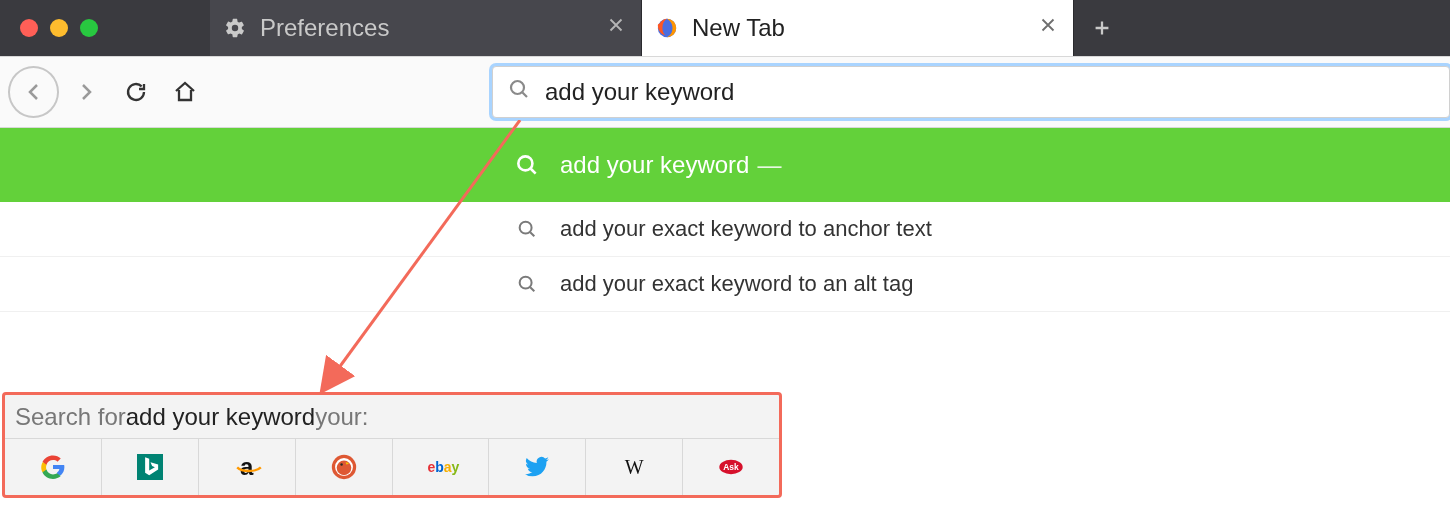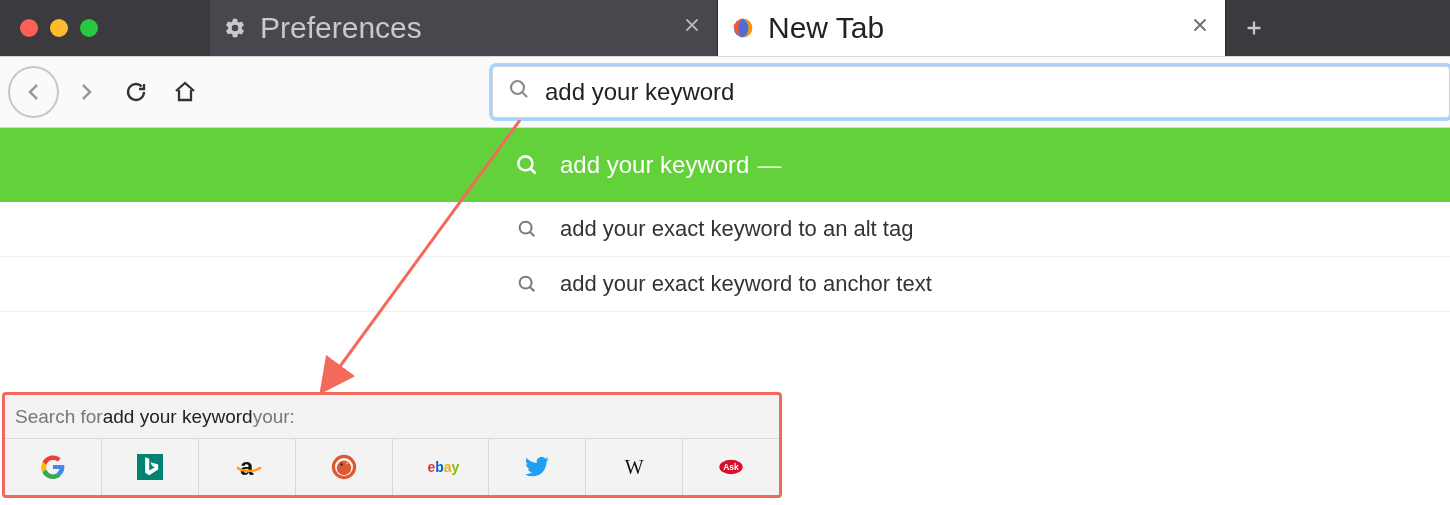--- a/index.html
+++ b/index.html
@@ -19,24 +19,24 @@
     width: 210px;
   }
   .tl { width: 18px; height: 18px; border-radius: 50%; }
   .tl.red { background: #ff5f57; }
   .tl.yellow { background: #febc2e; }
   .tl.green { background: #28c840; }
 
   .tab {
     display: flex;
     align-items: center;
-    width: 508px;
+    width: 432px;
     padding: 0 14px;
     color: #c9c9c9;
-    font-size: 30px;
+    font-size: 24px;
     position: relative;
     border-right: 1px solid #2a2a2e;
   }
   .tab.inactive { background: #47474d; }
   .tab.active   { background: #ffffff; color: #222; align-items: center; }
   .tab .tab-icon { width: 22px; height: 22px; margin-right: 14px; display: inline-flex; align-items: center; justify-content: center; }
   .tab .tab-label { flex: 1; }
   .tab .tab-close { color: inherit; font-size: 22px; opacity: .85; }
 
   .newtab-btn {
@@ -138,21 +138,21 @@
     background: #f3f3f3;
     border: 3px solid #f36a5a;
     border-radius: 4px;
     padding: 0 0 0 0;
   }
   .engines-panel .label-row {
     height: 44px;
     display: flex;
     align-items: center;
     padding: 0 10px;
-    font-size: 19px;
+    font-size: 24px;
     color: #777;
     border-bottom: 1px solid #d8d8d8;
   }
   .engines-panel .label-row .kw { color: #222; font-weight: 500; }
   .engines-panel .engine-row {
     display: flex;
     height: 56px;
   }
   .engines-panel .engine {
     flex: 1;
@@ -270,31 +270,31 @@
     <span class="dash">—</span>
   </div>
 
   <div class="sugg-row">
     <span class="row-icon">
       <svg width="22" height="22" viewBox="0 0 24 24" stroke="currentColor" stroke-width="2.2" fill="none">
           <circle cx="10.5" cy="10.5" r="6.5"></circle>
           <path d="M20 20l-4.5-4.5"></path>
         </svg>
     </span>
-    <span>add your exact keyword to an alt tag</span>
+    <span>add your exact keyword to anchor text</span>
   </div>
 
   <div class="sugg-row">
     <span class="row-icon">
       <svg width="22" height="22" viewBox="0 0 24 24" stroke="currentColor" stroke-width="2.2" fill="none">
           <circle cx="10.5" cy="10.5" r="6.5"></circle>
           <path d="M20 20l-4.5-4.5"></path>
         </svg>
     </span>
-    <span>add your exact keyword to anchor text</span>
+    <span>add your exact keyword to an alt tag</span>
   </div>
 
 </div>
 
 <div class="engines-panel">
   <div class="label-row">
     <span>Search for </span>
     <span class="kw">add your keyword</span>
     <span> your:</span>
   </div>

